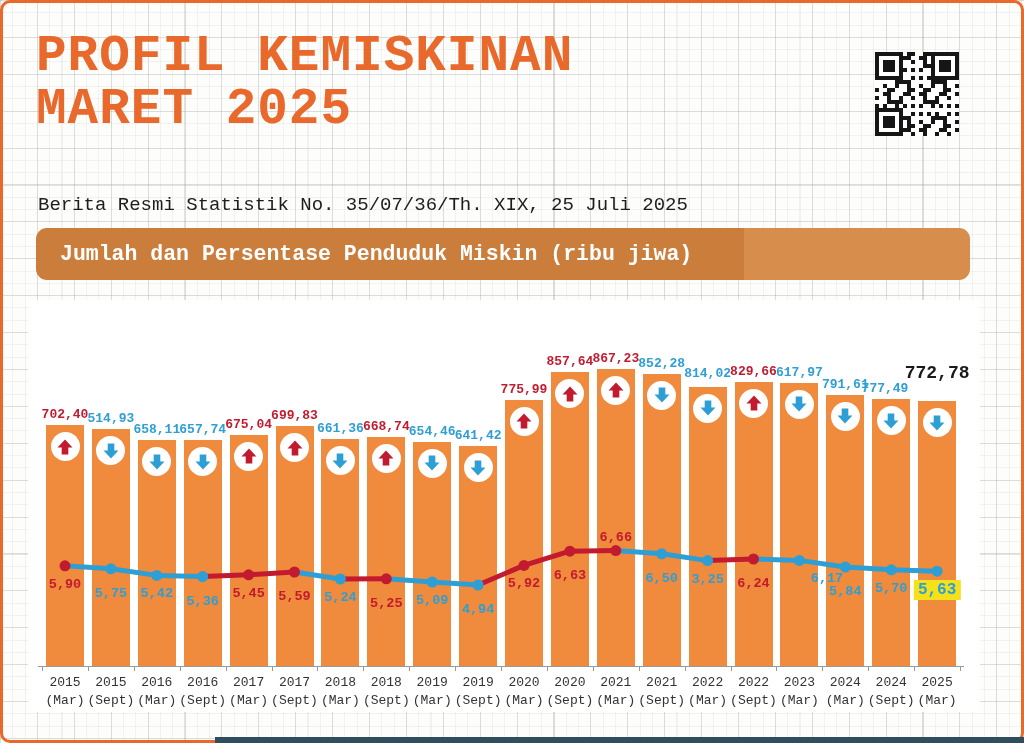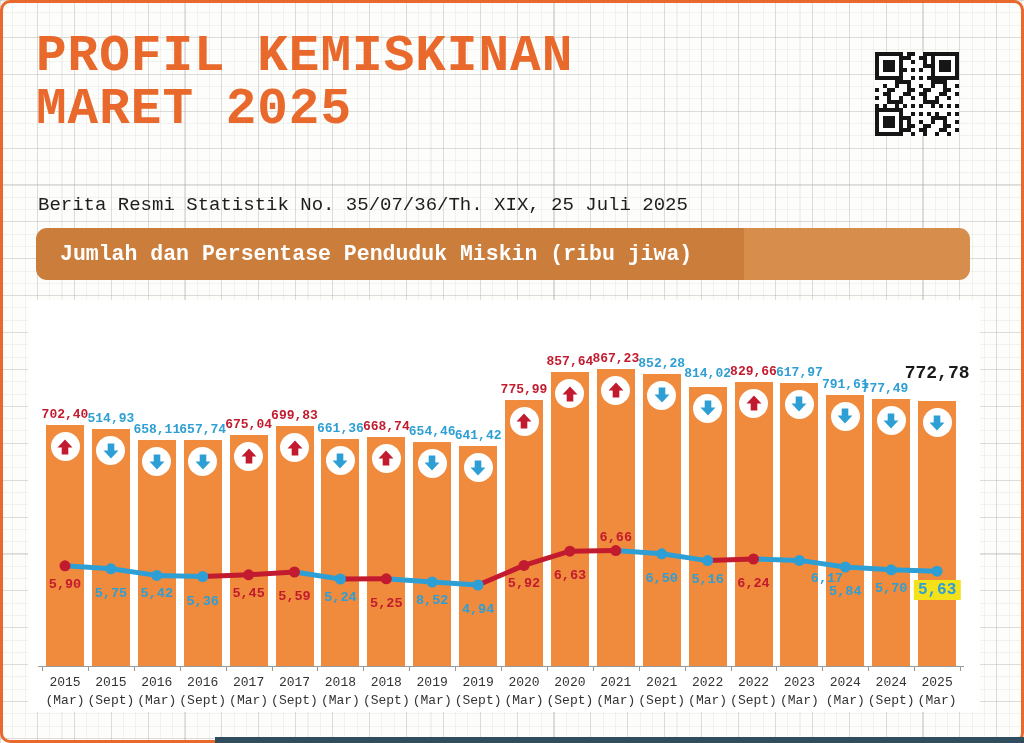--- a/index.html
+++ b/index.html
@@ -592,21 +592,21 @@
       <div>2018</div>
       <div>(Sept)</div>
     </div>
     <div class="bar" style="left: 413.2px; top: 441.54px; height: 224.46px;"></div>
     <div class="arrow-badge" style="left: 417.7px; top: 448.54px;">
       <svg width="16" height="16" viewBox="0 0 15 15">
         <polygon points="7.5,0.5 14.5,8 10.6,8 10.6,14.5 4.4,14.5 4.4,8 0.5,8" fill="#2E9FD4" transform="rotate(180 7.5 7.5)"></polygon>
       </svg>
     </div>
     <div class="bar-label" style="left: 432.2px; top: 423.54px; color: rgb(46, 159, 212);">654,46</div>
-    <div class="pct-label" style="left: 432.2px; top: 593px; color: rgb(46, 159, 212);">8,52</div>
+    <div class="pct-label" style="left: 432.2px; top: 593px; color: rgb(46, 159, 212);">5,09</div>
     <div class="cat-label" style="left: 432.2px; top: 674px;">
       <div>2019</div>
       <div>(Mar)</div>
     </div>
     <div class="bar" style="left: 459.1px; top: 446px; height: 220px;"></div>
     <div class="arrow-badge" style="left: 463.6px; top: 453px;">
       <svg width="16" height="16" viewBox="0 0 15 15">
         <polygon points="7.5,0.5 14.5,8 10.6,8 10.6,14.5 4.4,14.5 4.4,8 0.5,8" fill="#2E9FD4" transform="rotate(180 7.5 7.5)"></polygon>
       </svg>
     </div>
@@ -664,21 +664,21 @@
       <div>2021</div>
       <div>(Sept)</div>
     </div>
     <div class="bar" style="left: 688.6px; top: 386.971px; height: 279.029px;"></div>
     <div class="arrow-badge" style="left: 693.1px; top: 393.971px;">
       <svg width="16" height="16" viewBox="0 0 15 15">
         <polygon points="7.5,0.5 14.5,8 10.6,8 10.6,14.5 4.4,14.5 4.4,8 0.5,8" fill="#2E9FD4" transform="rotate(180 7.5 7.5)"></polygon>
       </svg>
     </div>
     <div class="bar-label" style="left: 707.6px; top: 366px; color: rgb(46, 159, 212);">814,02</div>
-    <div class="pct-label" style="left: 707.6px; top: 571.6px; color: rgb(46, 159, 212);">5,16</div>
+    <div class="pct-label" style="left: 707.6px; top: 571.6px; color: rgb(46, 159, 212);">3,25</div>
     <div class="cat-label" style="left: 707.6px; top: 674px;">
       <div>2022</div>
       <div>(Mar)</div>
     </div>
     <div class="bar" style="left: 734.5px; top: 381.622px; height: 284.378px;"></div>
     <div class="arrow-badge" style="left: 739px; top: 388.622px;">
       <svg width="16" height="16" viewBox="0 0 15 15">
         <polygon points="7.5,0.5 14.5,8 10.6,8 10.6,14.5 4.4,14.5 4.4,8 0.5,8" fill="#C21B2F"></polygon>
       </svg>
     </div>

